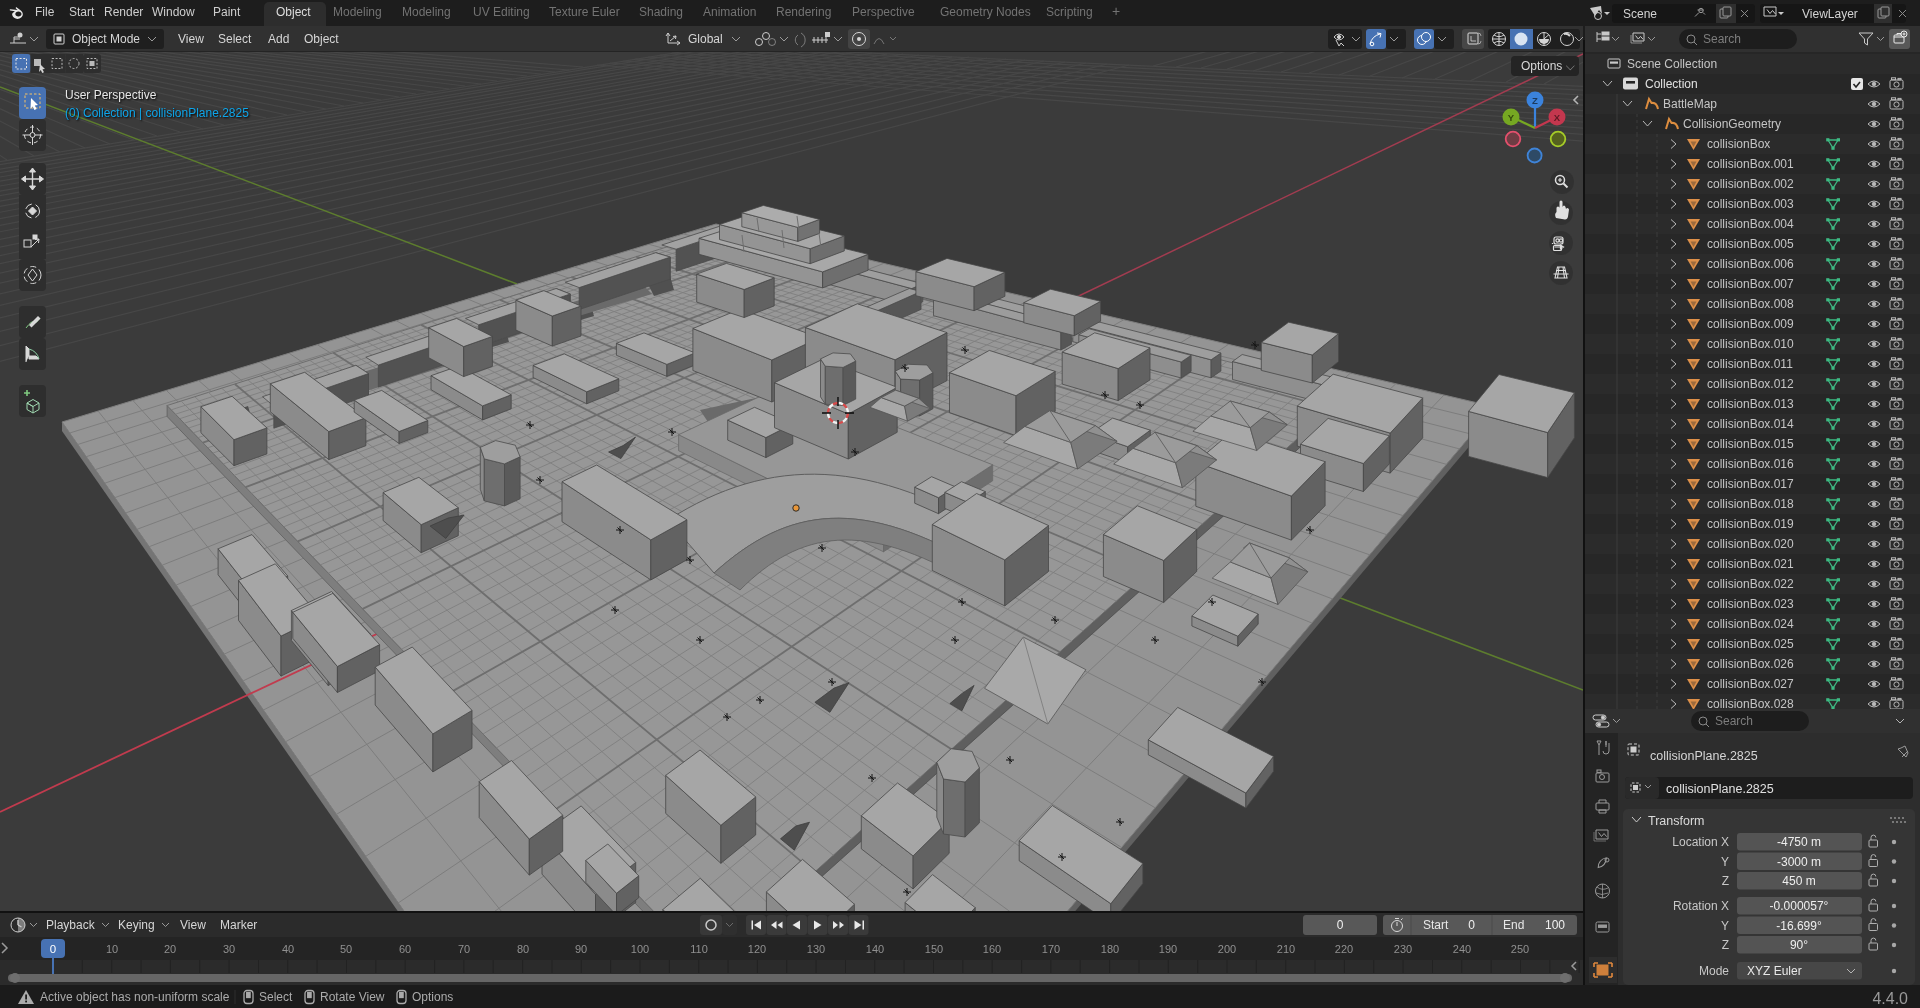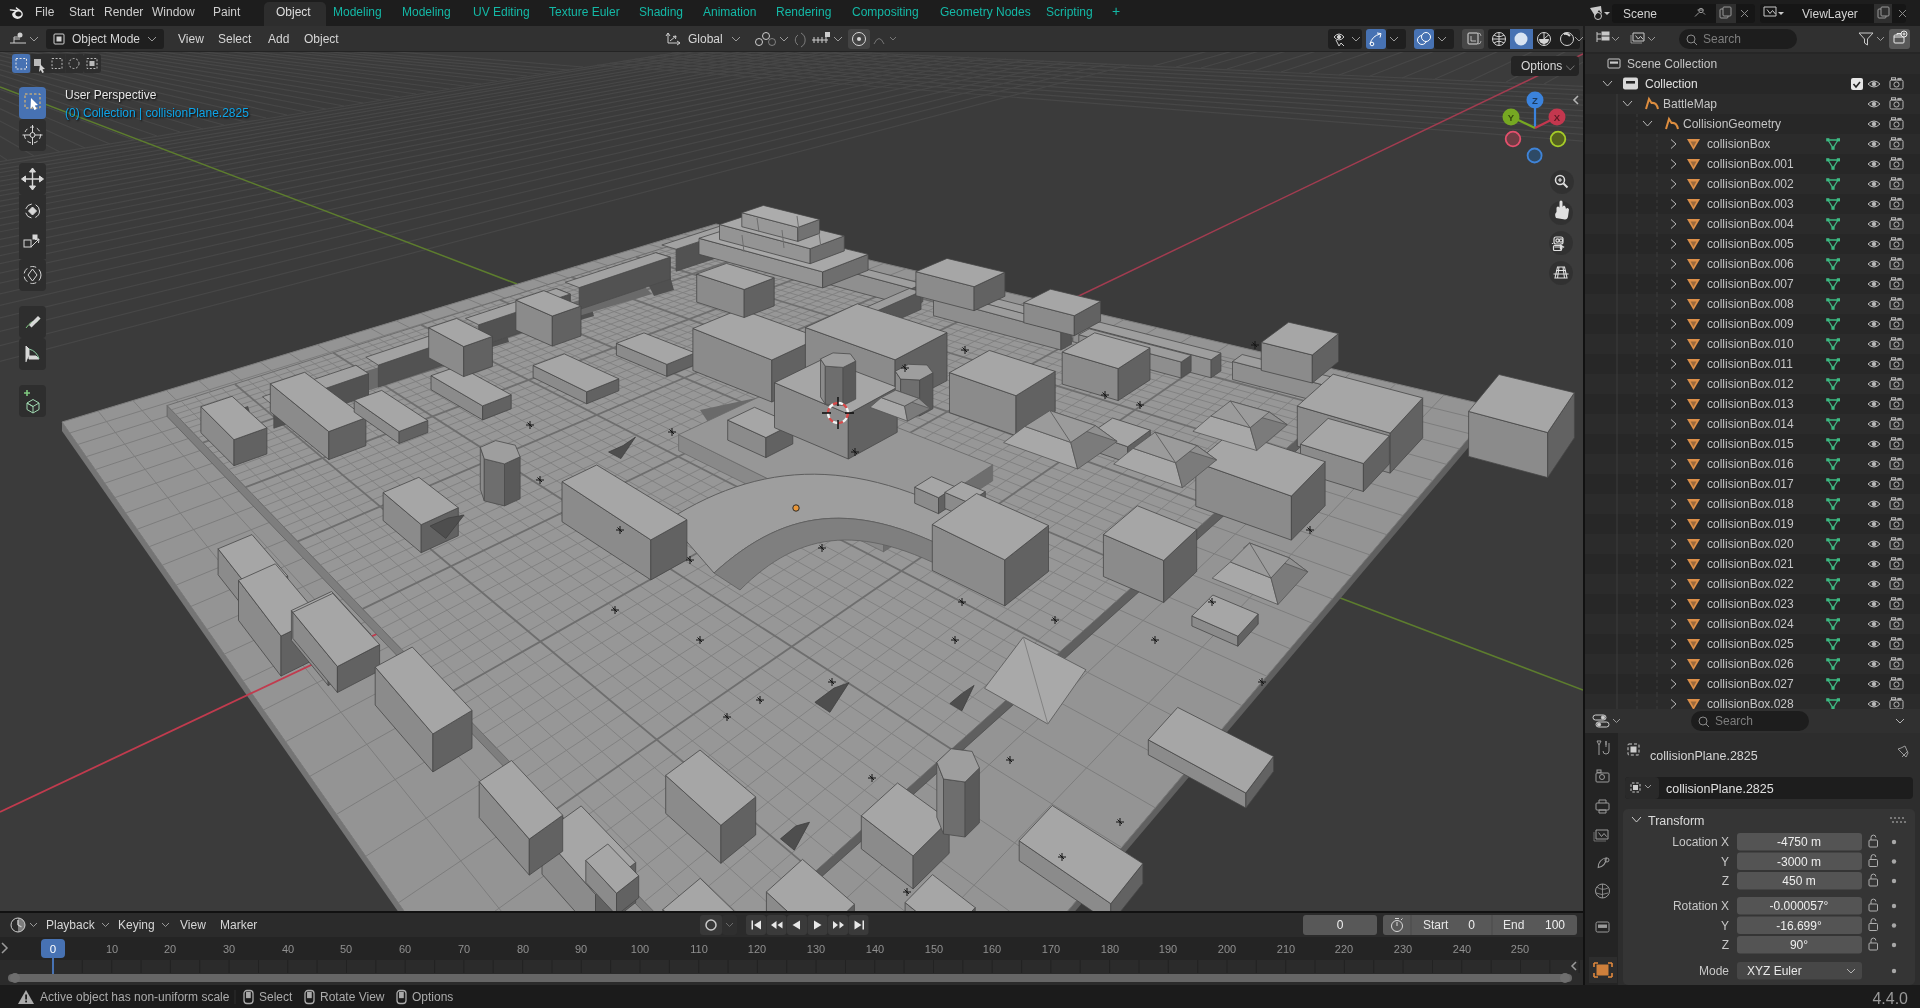--- a/index.html
+++ b/index.html
@@ -4,21 +4,21 @@
 html,body { width:1920px; height:1008px; background:#111; overflow:hidden;
   font-family:"Liberation Sans", sans-serif; -webkit-font-smoothing:antialiased; }
 .abs { position:absolute; }
 #topbar { left:0; top:0; width:1920px; height:40px; background:#1d1d1d; }
 #vpheader { left:0; top:26px; width:1583px; height:26px; background:#313131; border-bottom:1px solid #242424;}
 #viewport { left:0; top:52px; width:1583px; height:859px; background:#3b3b3b; overflow:hidden; }
 #outliner { left:1585px; top:26px; width:335px; height:681px; background:#262626; }
 #props    { left:1585px; top:709px; width:335px; height:276px; background:#2d2d2d; }
 #timeline { left:0; top:913px; width:1583px; height:72px; background:#2b2b2b; }
 #statusbar{ left:0; top:985px; width:1920px; height:23px; background:#1b1b1b; }
-.tab { color:#14b8a6; font-size:12px; position:absolute; top:5px; }
+.tab { color:#737373; font-size:12px; position:absolute; top:5px; }
 .menu { position:absolute; top:5px; color:#cecece; font-size:12px; }
 </style></head>
 <body>
 <div id="topbar" class="abs">
   <svg class="abs" style="left:8px;top:3px" width="20" height="20" viewBox="0 0 20 20">
    <g fill="#e8e8e8">
         <path d="M12.2 7.0 L8.8 4.4 c-0.7 -0.5 -1.5 0.4 -0.9 1.0 l1.7 1.5 -7.2 -0.6 c-0.9 -0.1 -1.0 1.2 -0.1 1.3 l4.6 0.6 -2.2 1.9 c-0.5 0.5 -0.7 1.3 -0.4 2.2 0.6 2.0 2.7 3.6 5.1 3.6 3.0 0 5.4 -2.2 5.4 -4.7 0 -1.6 -0.9 -3.1 -2.6 -4.2 Z M10.4 13.6 c-1.7 0 -3.1 -1.1 -3.1 -2.5 0 -1.4 1.4 -2.5 3.1 -2.5 1.7 0 3.1 1.1 3.1 2.5 0 1.4 -1.4 2.5 -3.1 2.5 Z"></path>
         <circle cx="10.4" cy="11.1" r="1.5" fill="#1d1d1d"></circle>
       </g>
   </svg>
@@ -29,21 +29,21 @@
   <span class="menu" style="left:213px">Paint</span>
   <div class="abs" style="left:264px;top:2px;width:62px;height:24px;background:#2d2d2d;border-radius:5px 5px 0 0"></div>
   <span class="tab" style="left:276px;color:#dedede">Object</span>
   <span class="tab" style="left:333px">Modeling</span>
   <span class="tab" style="left:402px">Modeling</span>
   <span class="tab" style="left:473px">UV Editing</span>
   <span class="tab" style="left:549px">Texture Euler</span>
   <span class="tab" style="left:639px">Shading</span>
   <span class="tab" style="left:703px">Animation</span>
   <span class="tab" style="left:776px">Rendering</span>
-  <span class="tab" style="left:852px">Compositing</span>
+  <span class="tab" style="left:852px">Perspective</span>
   <span class="tab" style="left:940px">Geometry Nodes</span>
   <span class="tab" style="left:1046px">Scripting</span>
   <span class="tab" style="left:1112px;font-size:14px;top:3px">+</span>
 
   <svg class="abs" style="left:1588px;top:4px" width="330" height="19" viewBox="0 0 330 19">
     <rect x="24" y="0" width="143" height="19" rx="3" fill="#161616"></rect>
     <rect x="128" y="0" width="20" height="19" fill="#2f2f2f"></rect>
     <rect x="172" y="0" width="146" height="19" rx="3" fill="#161616"></rect>
     <rect x="286" y="0" width="18" height="19" fill="#2f2f2f"></rect>
     <text x="35" y="13.5" fill="#d3d3d3" font-size="12">Scene</text>

